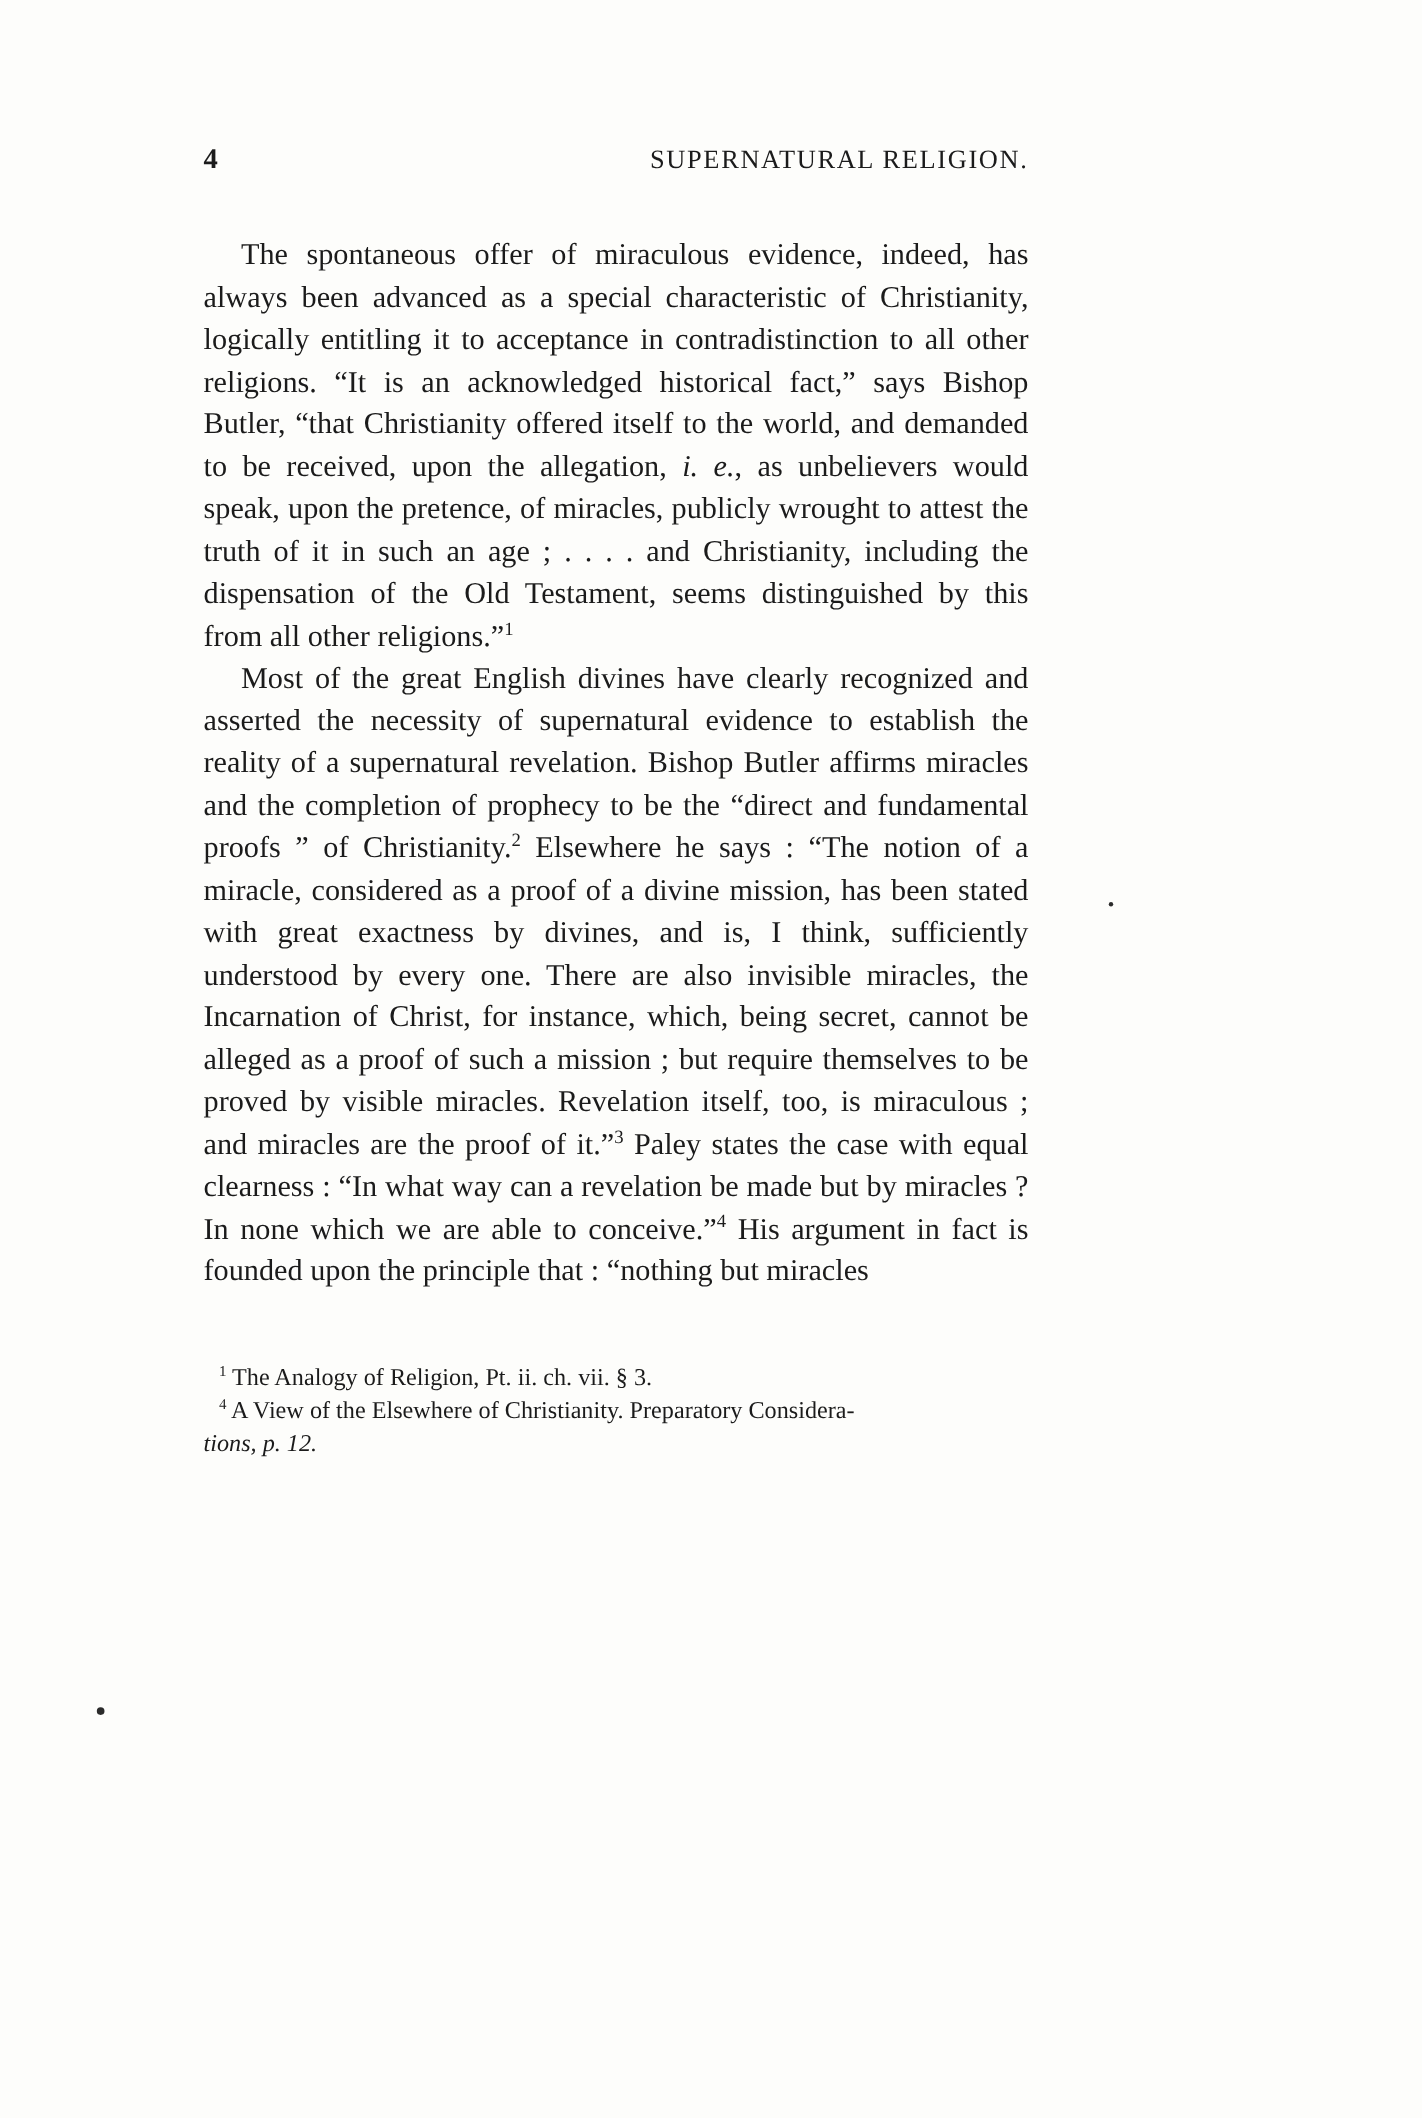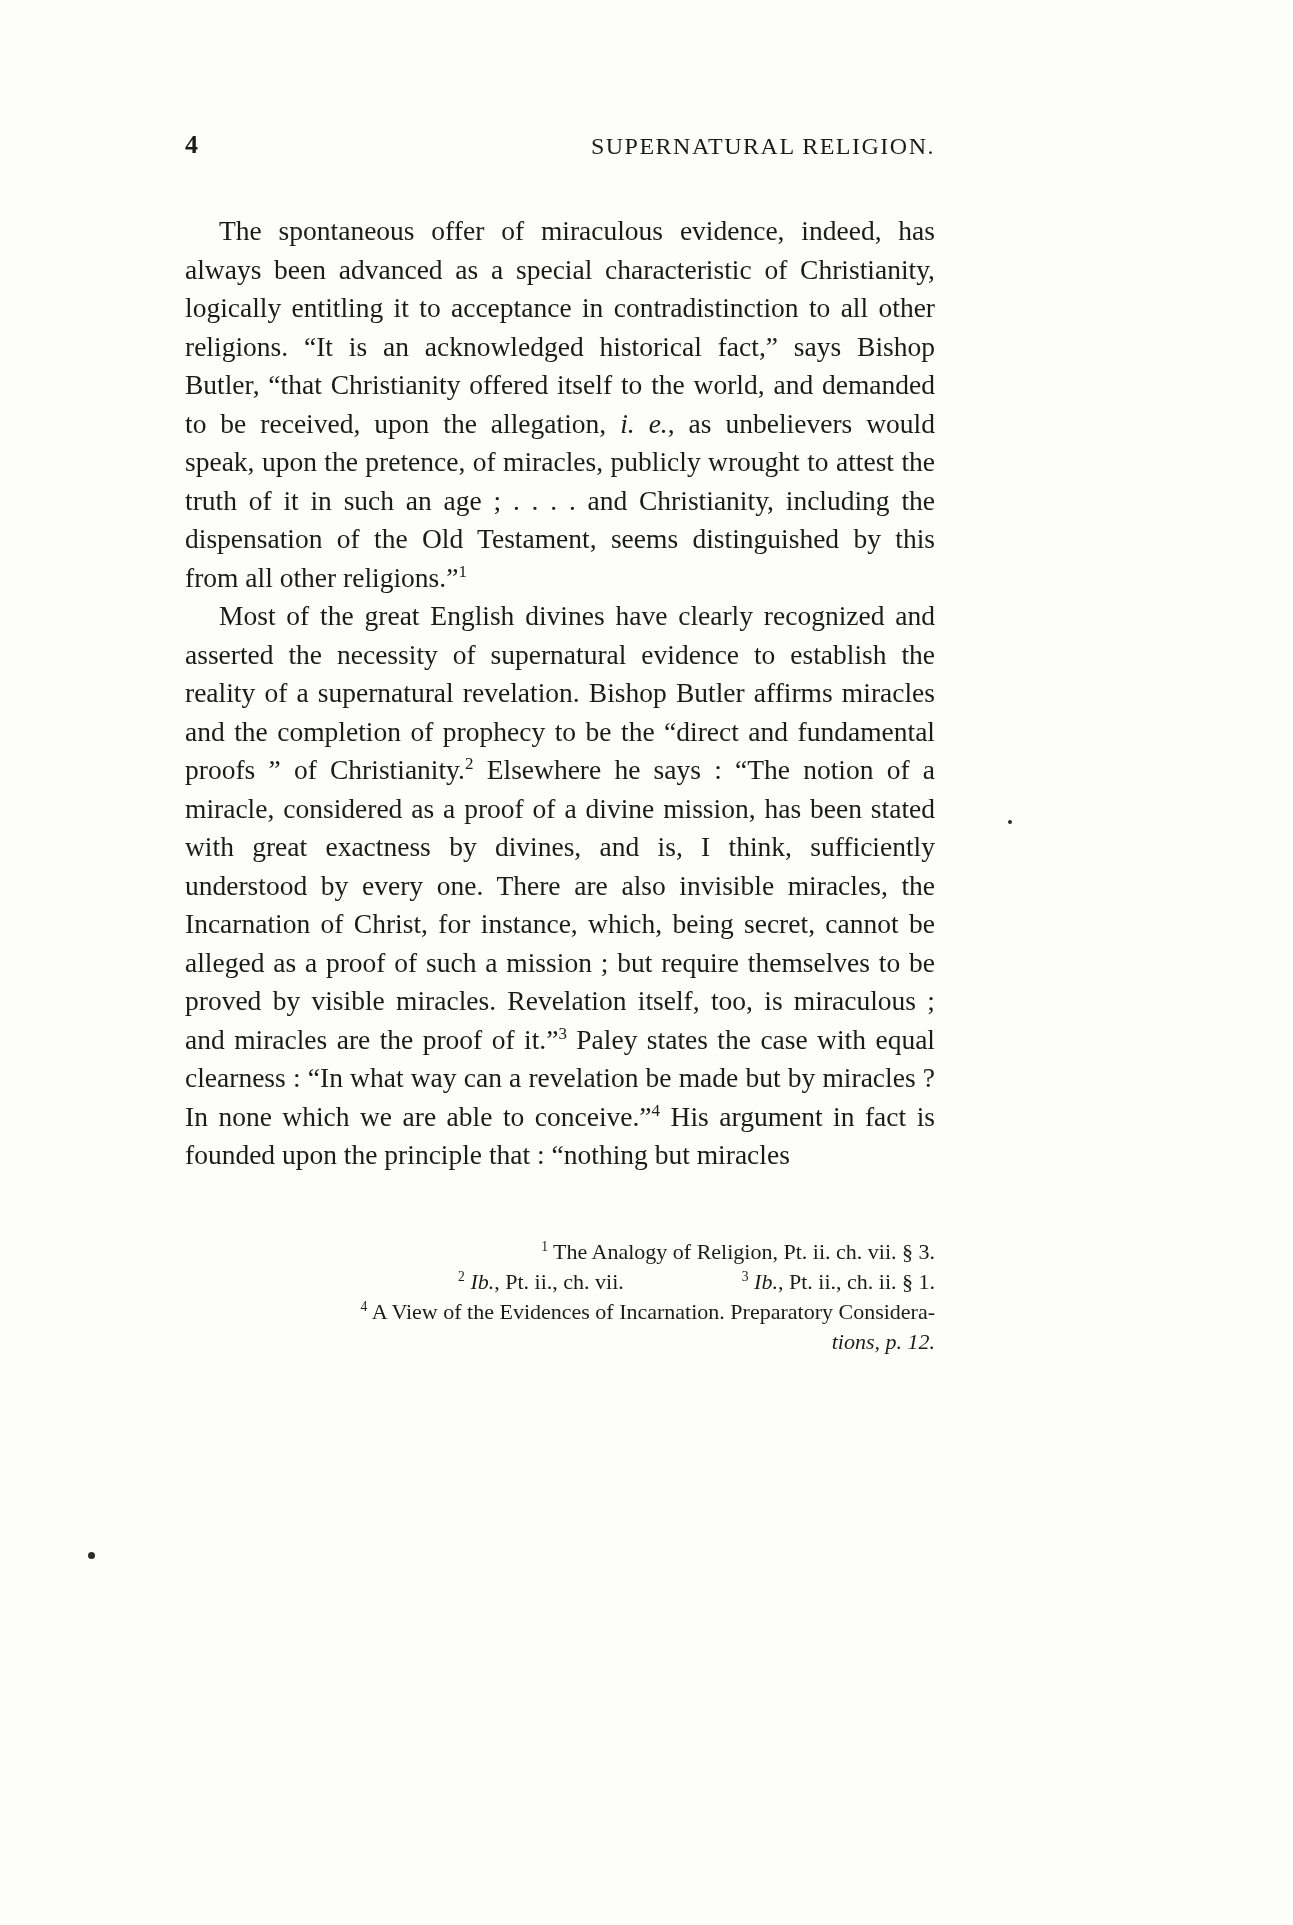--- a/index.html
+++ b/index.html
@@ -54,21 +54,20 @@
     vertical-align: super;
   }
   .footnotes {
     margin-top: 62px;
     font-size: 22px;
     line-height: 30px;
     text-align: left;
   }
   .footnote-line {
     padding-left: 14px;
-    text-align: right;
   }
   .footnote-line.continuation {
     padding-left: 0;
     font-style: italic;
   }
   .ink-speck {
     position: absolute;
     background: #2b2b2b;
     border-radius: 50%;
   }
@@ -95,21 +94,20 @@
     <span class="running-title">SUPERNATURAL RELIGION.</span>
   </div>
 
   <div class="body-text">
     <p class="para"><span>The spontaneous offer of miraculous evidence, indeed, has always been advanced as a special characteristic of Christianity, logically entitling it to acceptance in contradistinction to all other religions.  “It is an acknowledged historical fact,” says Bishop Butler, “that Christianity offered itself to the world, and demanded to be received, upon the allegation, </span><span style="font-style: italic;">i. e.</span><span>, as unbelievers would speak, upon the pretence, of miracles, publicly wrought to attest the truth of it in such an age ; . . . . and Christianity, including the dispensation of the Old Testament, seems distinguished by this from all other religions.”</span><sup>1</sup></p>
     <p class="para"><span>Most of the great English divines have clearly recognized and asserted the necessity of supernatural evidence to establish the reality of a supernatural revelation.  Bishop Butler affirms miracles and the completion of prophecy to be the “direct and fundamental proofs ” of Christianity.</span><sup>2</sup><span>  Elsewhere he says : “The notion of a miracle, considered as a proof of a divine mission, has been stated with great exactness by divines, and is, I think, sufficiently understood by every one.  There are also invisible miracles, the Incarnation of Christ, for instance, which, being secret, cannot be alleged as a proof of such a mission ; but require themselves to be proved by visible miracles.  Revelation itself, too, is miraculous ; and miracles are the proof of it.”</span><sup>3</sup><span>  Paley states the case with equal clearness : “In what way can a revelation be made but by miracles ?  In none which we are able to conceive.”</span><sup>4</sup><span>  His argument in fact is founded upon the principle that : “nothing but miracles</span></p>
   </div>
 
   <div class="footnotes">
     <div class="footnote-line"><sup>1</sup><span> The Analogy of Religion, Pt. ii. ch. vii. § 3.</span></div>
-    <div class="footnote-line"><sup>2</sup><span> </span><span style="font-style: italic;">Ib.</span><span>, Pt. ii., ch. vii.</span><span style="display: inline-block; width: 118px;"></span><sup>3</sup><span> </span><span style="font-style: italic;">Ib.</span><span>, Pt. ii., ch. ii. § 1.</span></div>
-    <div class="footnote-line"><sup>4</sup><span> A View of the Evidences of Incarnation.  Preparatory Considera-</span></div>
+    <div class="footnote-line"><sup>4</sup><span> A View of the Elsewhere of Christianity.  Preparatory Considera-</span></div>
     <div class="footnote-line continuation"><span>tions, p. 12.</span></div>
   </div>
 
   <div class="ink-speck speck-1"></div>
   <div class="ink-speck speck-2"></div>
 
 </div>
 
 </body></html>

